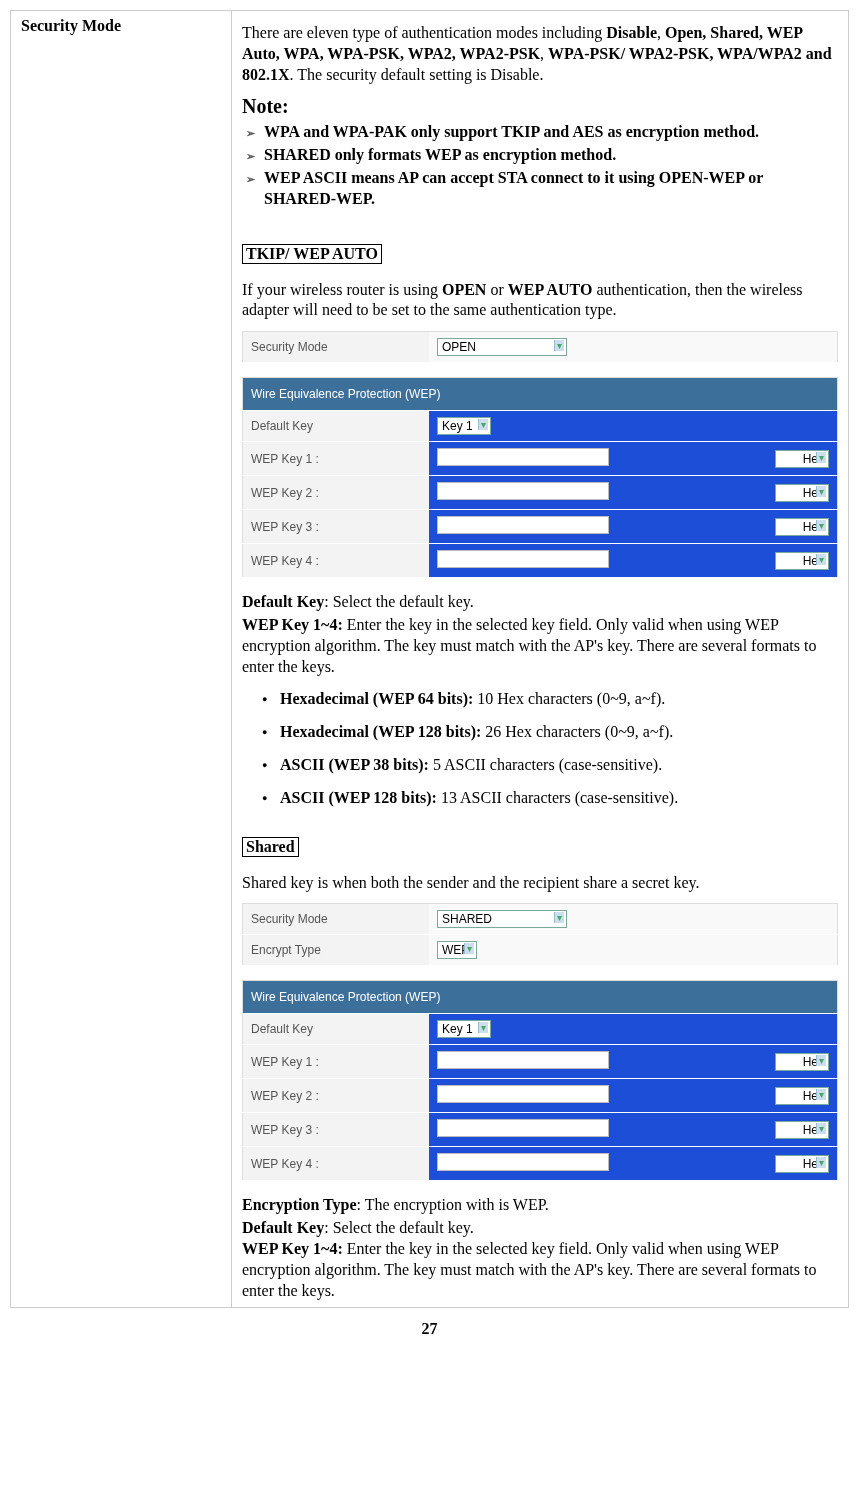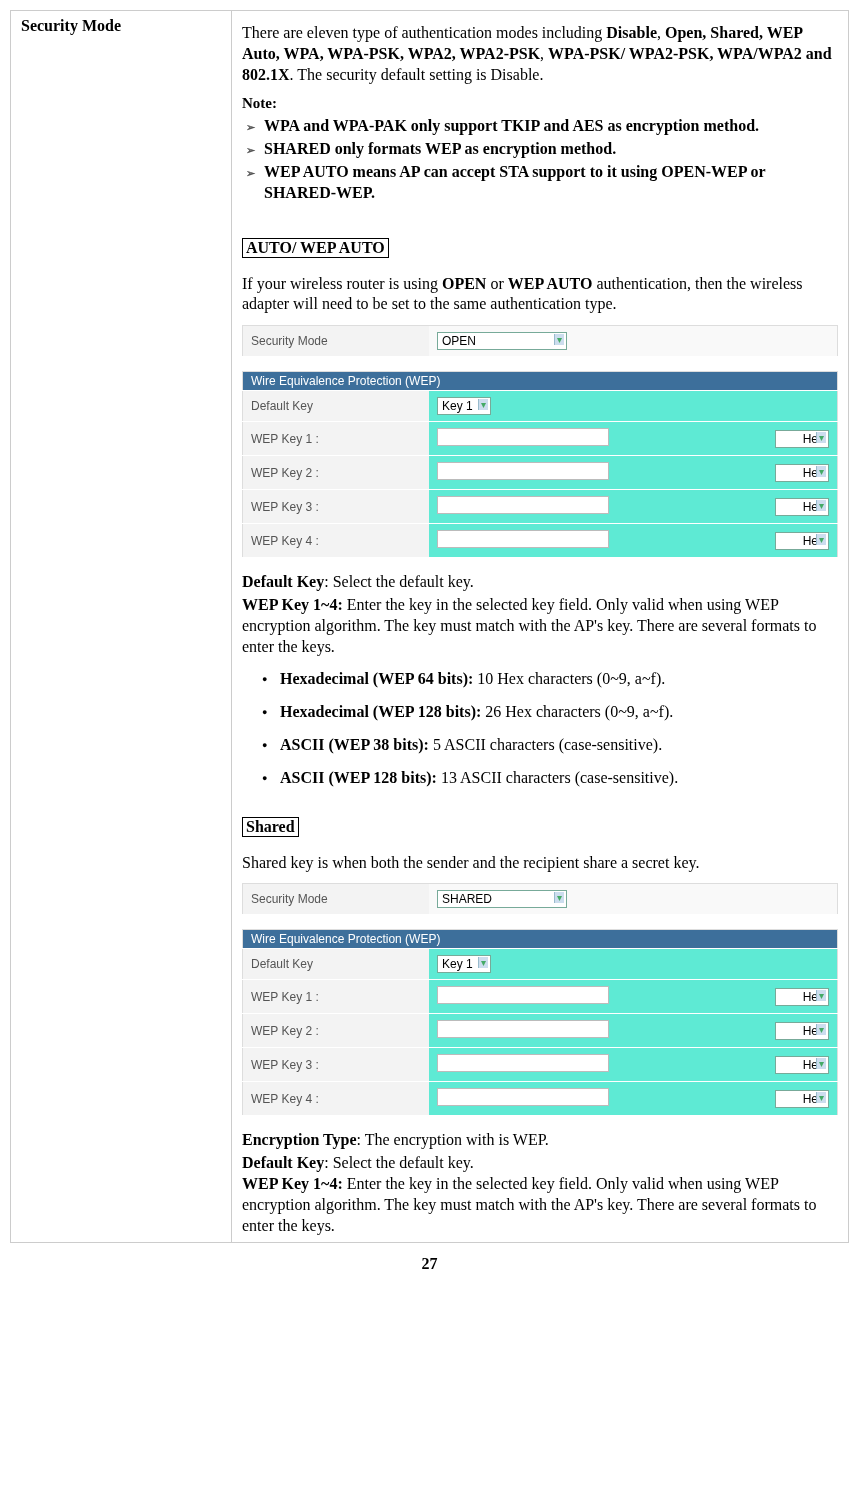--- a/index.html
+++ b/index.html
@@ -16,37 +16,37 @@
     width: 100%;
     border-radius: 8px;
   }
   table.outer > tbody > tr > td {
     border: 1px solid #ccc;
     vertical-align: top;
     padding: 6px 10px;
   }
   td.left-col { width: 200px; }
   .bold { font-weight: bold; }
-  .note-head { font-size: 15px; font-weight: bold; margin-top:0; margin-bottom:4px;}
+  .note-head { font-size: 20px; font-weight: bold; margin-top:0; margin-bottom:4px;}
   ul.arrow { list-style: none; padding-left: 4px; margin: 4px 0 10px 0; }
   ul.arrow li { padding-left: 18px; position: relative; margin-bottom: 2px; line-height:1.3;font-weight:bold; }
   ul.arrow li::before { content: "➢"; position: absolute; left: 0; font-size: 11px; top:4px; color:#555;}
   ul.dot { list-style: none; padding-left: 20px; margin: 4px 0 14px 0; }
   ul.dot li { padding-left: 18px; position: relative; margin-bottom: 2px; line-height:1.3;margin-top:12px;}
   ul.dot li::before { content: "●"; position: absolute; left: 0; font-size: 9px; top:5px;}
   .boxed-head { display:inline-block; border:1px solid #000; padding:0 3px; font-weight:bold; margin: 14px 0 10px 0; }
   p { margin: 6px 0 10px 0; line-height:1.3; }
 
   
   .ui-panel { width: 100%; border:1px solid #ddd; font-family: Arial, sans-serif; font-size:12px; margin-bottom:14px; border-collapse:collapse;}
   .ui-panel td { padding:6px 8px; background:#f3f3f3; color:#555; border-bottom:1px solid #fff;}
   .ui-panel td.lbl { width:170px; }
   .ui-panel td.val { background:#f9f9f9; }
-  .ui-panel td.wide { background:#5eead4; }
-  .panel-header td { background:#3d6f9b; color:#fff; font-weight:normal; padding:2px 8px;}
+  .ui-panel td.wide { background:#1d4ed8; }
+  .panel-header td { background:#3d6f9b; color:#fff; font-weight:normal; padding:9px 8px;}
   .sel { display:inline-block; background:#fff; border:1px solid #7a9; padding:1px 4px; min-width:120px; font-size:12px; color:#000; position:relative;}
   .sel-small { min-width:44px; }
   .sel-tiny { min-width:30px; }
   .sel::after{
     content:"▾"; position:absolute; right:2px; top:1px; font-size:10px; color:#4a6;
     background:#cde; padding:0 2px; border-left:1px solid #9bc;
   }
   .txt { display:inline-block; background:#fff; border:1px solid #bbb; height:16px; width:170px;}
   .pagenum { text-align:center; margin-top:12px;font-weight:bold; }
 </style>
@@ -62,25 +62,25 @@
   <td>
 
     <p>
       <span>There are eleven type of authentication modes including </span><span class="bold">Disable</span>, <span class="bold">Open, Shared, WEP Auto, WPA, WPA-PSK, WPA2, WPA2-PSK</span>, <span class="bold">WPA-PSK/ WPA2-PSK, WPA/WPA2 and 802.1X</span><span>. The security default setting is Disable.</span>
     </p>
 
     <div class="note-head">Note:</div>
     <ul class="arrow">
       <li>WPA and WPA-PAK only support TKIP and AES as encryption method.</li>
       <li>SHARED only formats WEP as encryption method.</li>
-      <li>WEP AUTO means AP can accept STA support to it using OPEN-WEP or SHARED-WEP.</li>
+      <li>WEP ASCII means AP can accept STA connect to it using OPEN-WEP or SHARED-WEP.</li>
     </ul>
 
     <div style="height:10px"></div>
-    <div class="boxed-head">AUTO/ WEP AUTO</div>
+    <div class="boxed-head">TKIP/ WEP AUTO</div>
 
     <p>
       <span>If your wireless router is using </span><span class="bold">OPEN</span><span> or </span><span class="bold">WEP AUTO</span><span> authentication, then the wireless adapter will need to be set to the same authentication type.</span>
     </p>
 
     
     <table class="ui-panel">
       <tbody>
               <tr>
         <td class="lbl">Security Mode</td>
@@ -143,20 +143,26 @@
 
     
     <table class="ui-panel">
       <tbody>
               <tr>
         <td class="lbl">Security Mode</td>
         <td class="val">
           <span class="sel">SHARED</span>
         </td>
       </tr>
+      <tr>
+        <td class="lbl">Encrypt Type</td>
+        <td class="val">
+          <span class="sel sel-tiny">WEP</span>
+        </td>
+      </tr>
     </tbody>
           </table>
 
     <table class="ui-panel">
       <tbody>
               <tr class="panel-header">
                 <td colspan="3">Wire Equivalence Protection (WEP)</td>
               </tr>
       <tr>
         <td class="lbl">Default Key</td>

